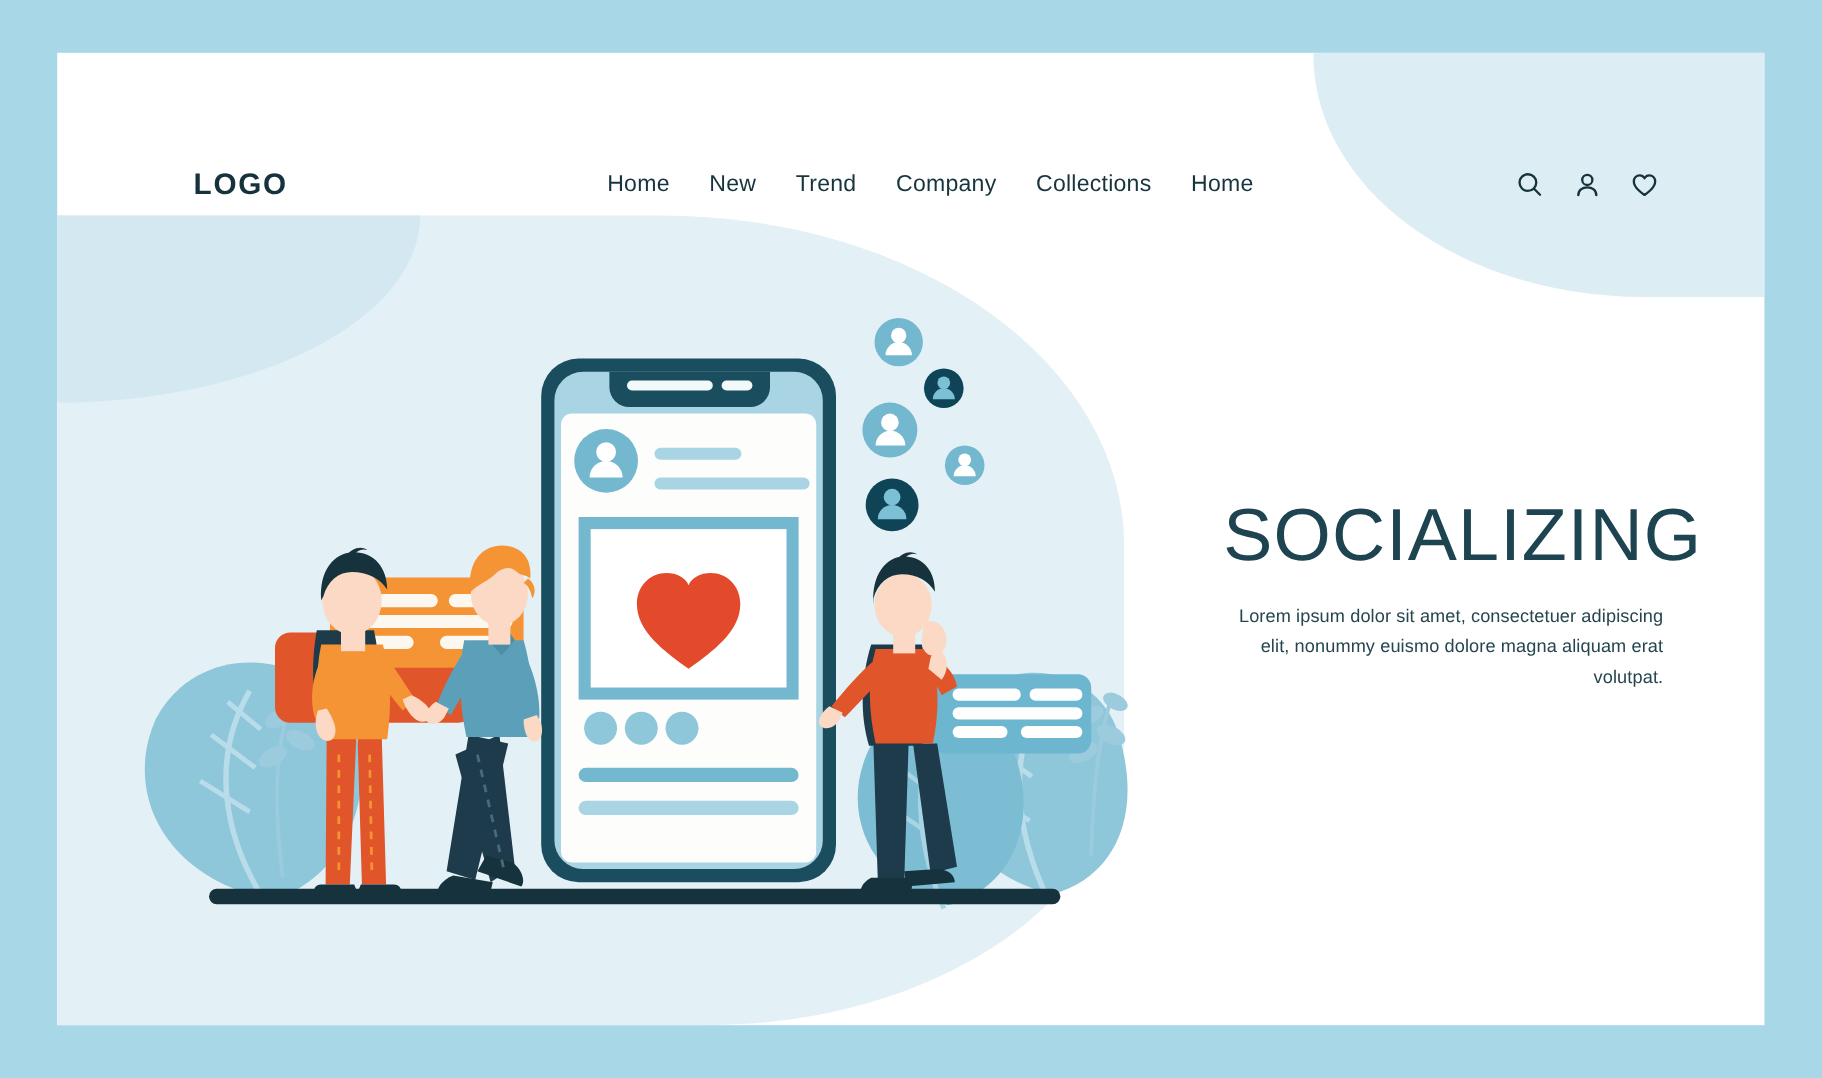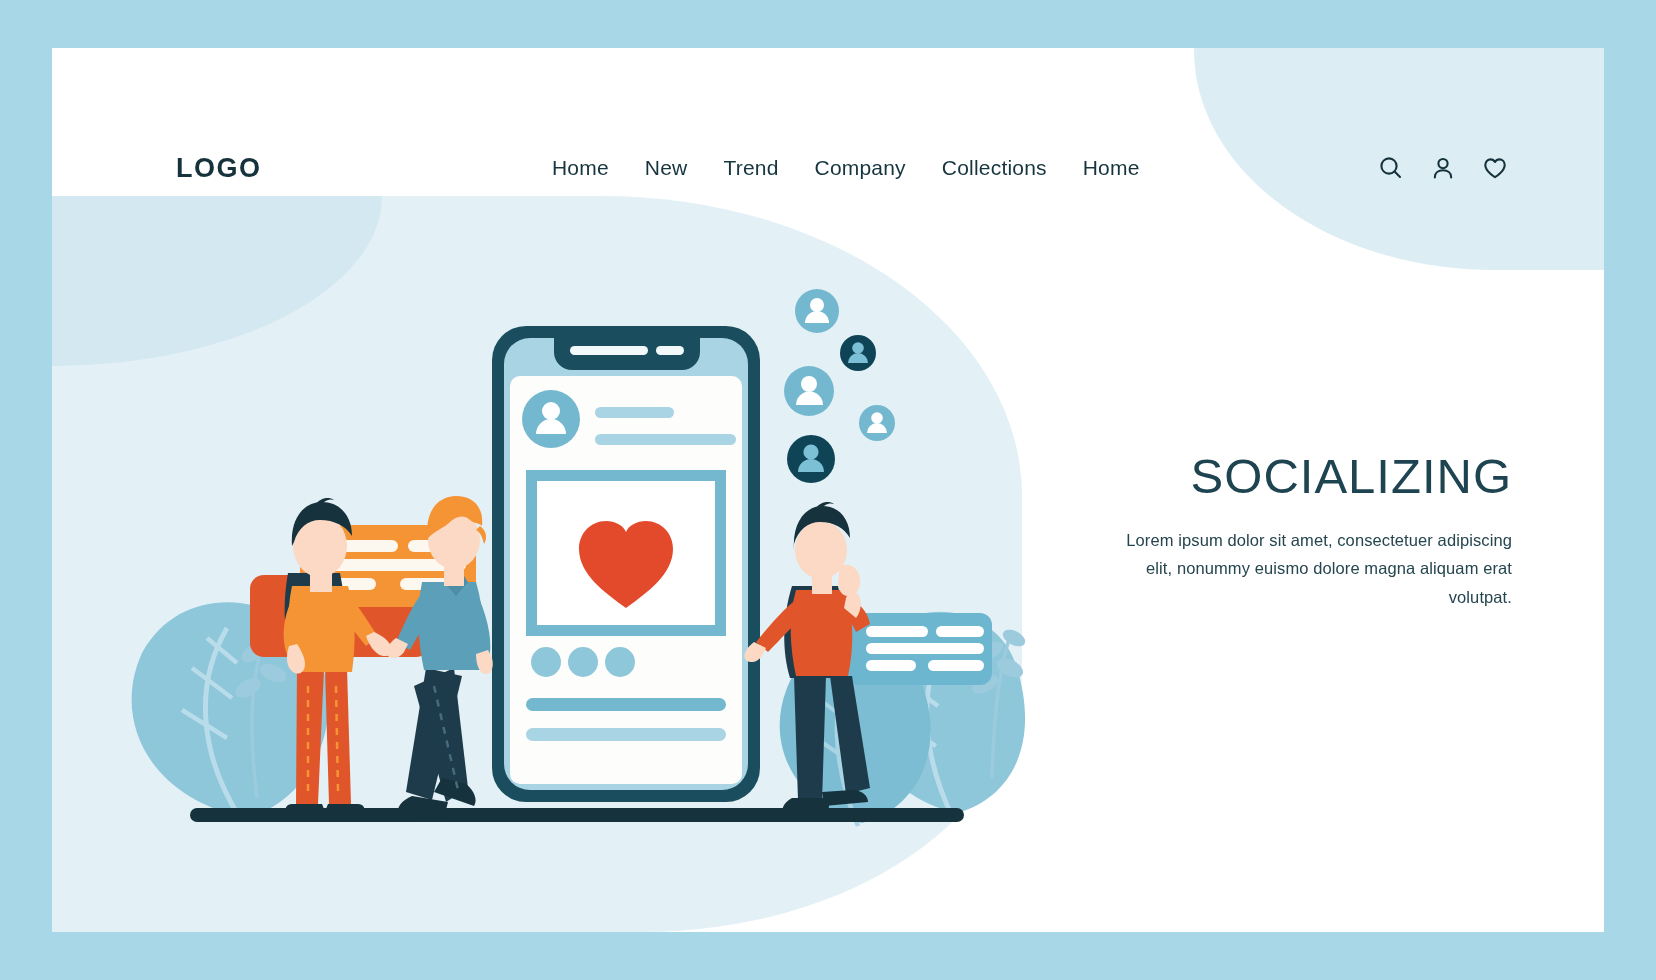--- a/index.html
+++ b/index.html
@@ -60,21 +60,21 @@
   .icons {
     position:absolute; right:96px; top:120px;
     transform:translateY(-50%);
     display:flex; gap:26px; align-items:center;
   }
   .icons svg { display:block; }
 
   
   .hero-text { position:absolute; left:1060px; top:402px; width:400px; text-align:right; }
   .hero-title {
-    font-size:49px; font-weight:300; letter-spacing:1px;
+    font-size:67px; font-weight:300; letter-spacing:1px;
     color:#1d4450; line-height:1.1;
   }
   .hero-para {
     margin-top:22px; font-size:16.5px; line-height:1.72;
     color:#25454f; letter-spacing:.1px;
   }
   .cta {
     margin-top:30px; display:inline-block;
     background:#1a5569; color:#ffffff;
     font-size:14px; letter-spacing:1.6px;

